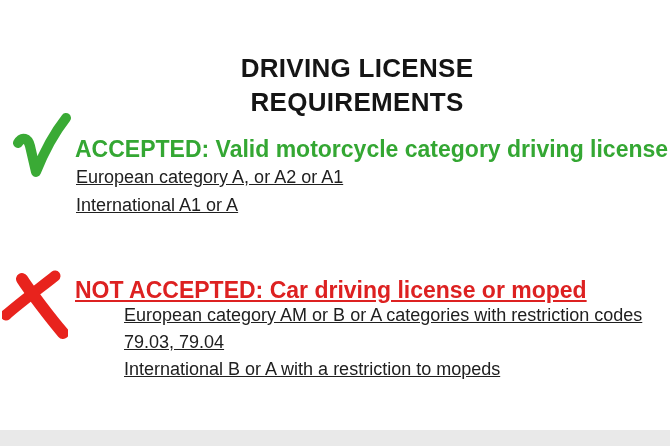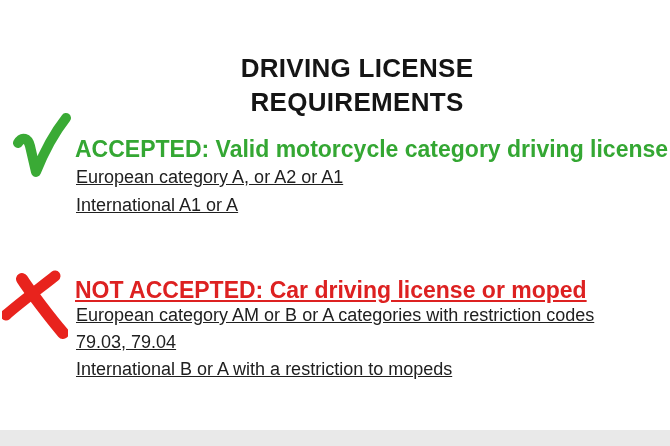--- a/index.html
+++ b/index.html
@@ -27,21 +27,21 @@
   .heading.green{top:135px;color:var(--green,#34a733);}
   .heading.red{top:276px;color:var(--red,#dd2121);text-decoration:underline;}
   .body-lines{
     position:absolute;left:76px;
     font-size:18px;line-height:28px;
     color:var(--body-ink,#202020);
     white-space:nowrap;
     text-decoration:underline;
   }
   .body-lines.accepted{top:163px;}
-  .body-lines.not-accepted{top:302px;line-height:27px;}
+  .body-lines.not-accepted{top:302px;line-height:27px;margin-left:48px;}
   .mark{position:absolute;}
   .mark.check{left:8px;top:110px;width:64px;height:80px;}
   .mark.cross{left:2px;top:270px;width:66px;height:70px;}
   .mark.check path{stroke:var(--green-mark,#3aaa35);}
   .mark.cross path{stroke:var(--red-mark,#e8231d);}
   .mark path{fill:none;stroke-linecap:round;stroke-linejoin:round;}
 </style>
 </head>
 <body>
 

